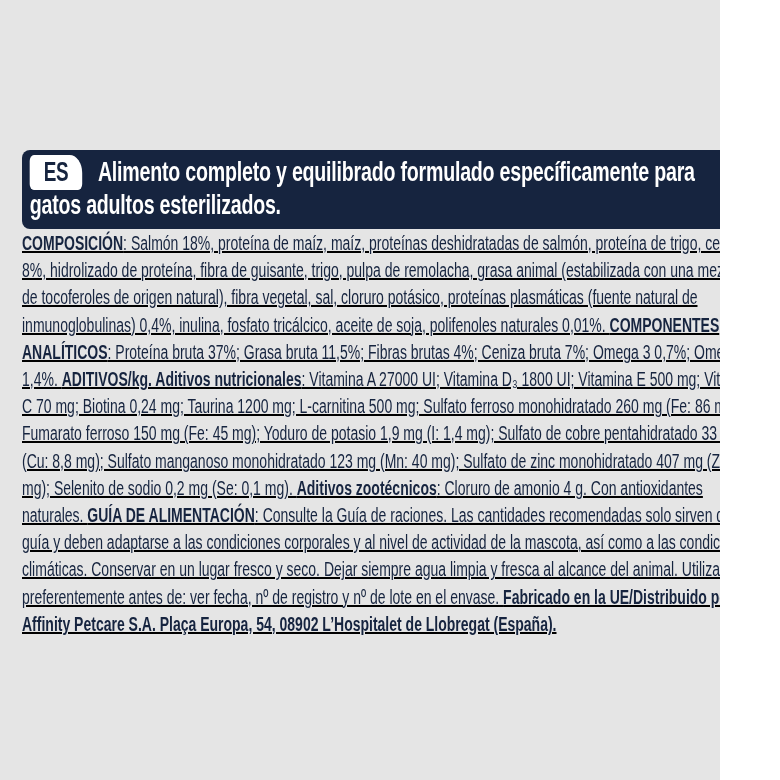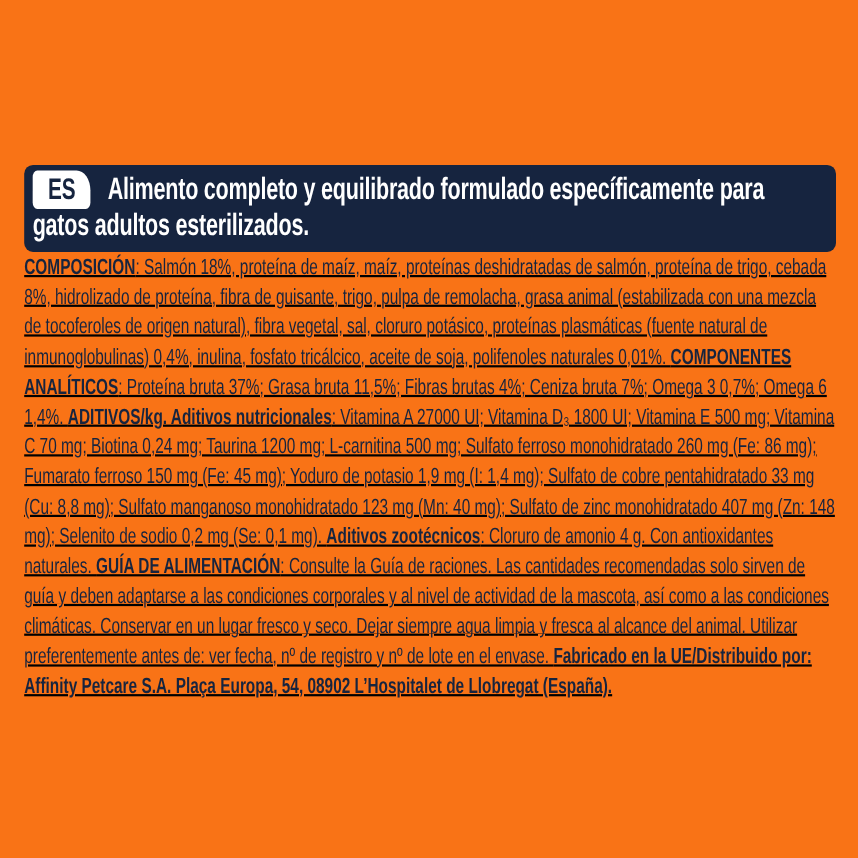--- a/index.html
+++ b/index.html
@@ -2,23 +2,23 @@
 <html><head>
 <meta charset="utf-8">
 <style>
   html, body {
     margin: 0;
     padding: 0;
     background: #ffffff;
   }
   .canvas {
     position: relative;
-    width: 780px;
+    width: 720px;
     height: 780px;
-    background: #f97316;
+    background: #e5e5e5;
     overflow: hidden;
     font-family: "Liberation Sans", sans-serif;
   }
   .label-panel {
     position: absolute;
     left: 22px;
     top: 150px;
     width: 738px;
   }
   

